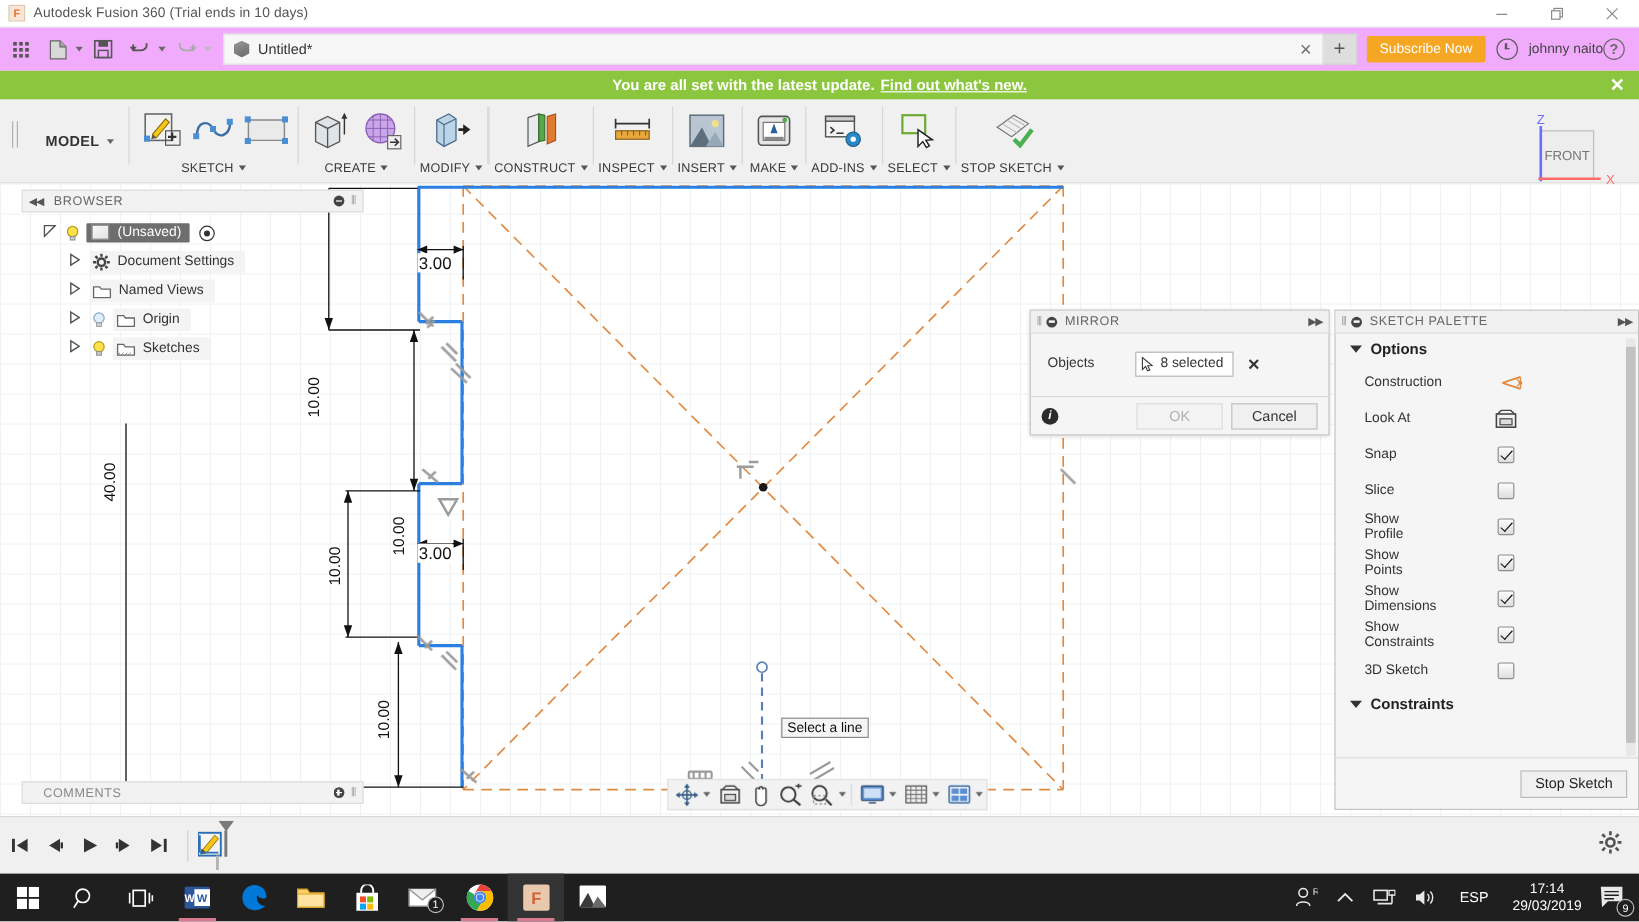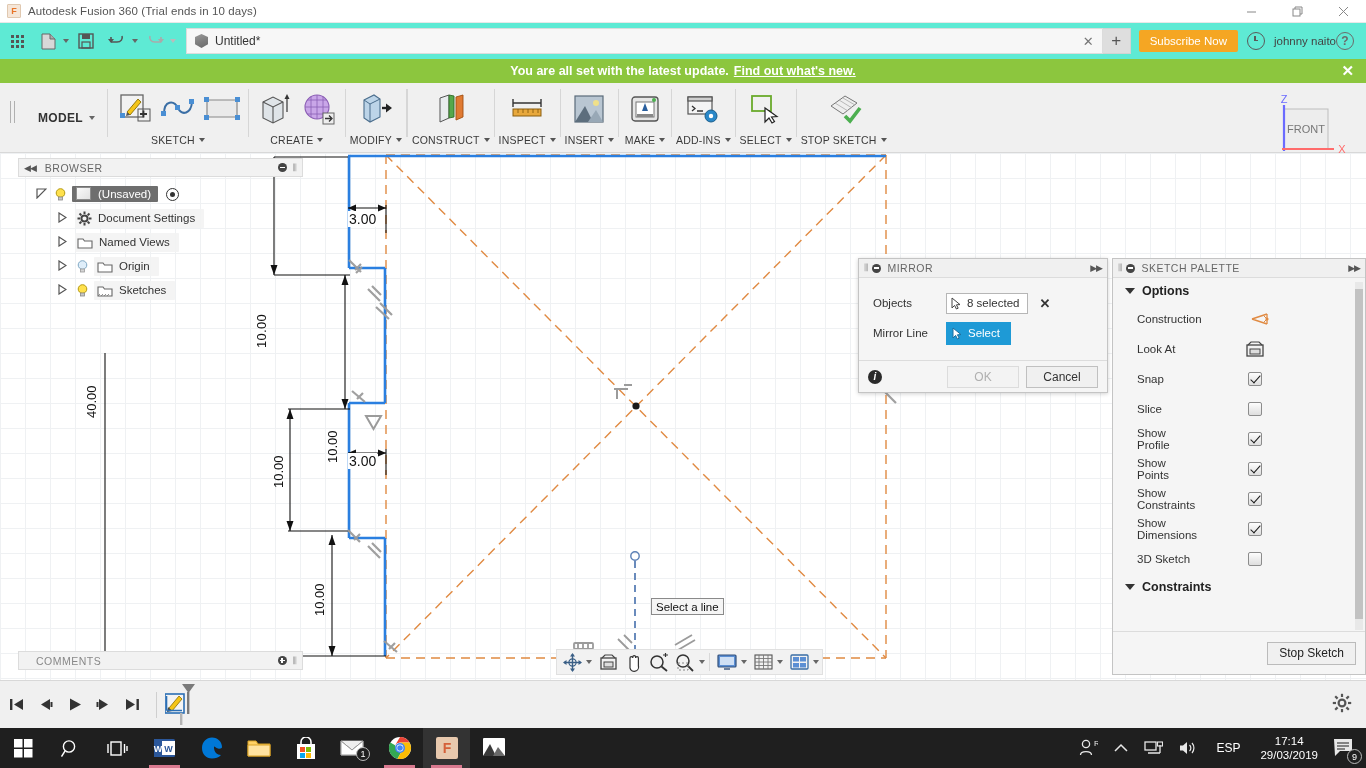--- a/index.html
+++ b/index.html
@@ -26,21 +26,21 @@
   .title-text { font-size: 11.5px; color: #555; letter-spacing: 0.1px; }
   .win-btns { margin-left: auto; display: flex; height: 23px; }
   .win-btn {
     width: 46px; height: 23px; display: flex; align-items: center;
     justify-content: center; color: #888; font-size: 11px;
   }
 
   
   .qat {
     position: absolute; top: 23px; left: 0; width: 1366px; height: 36px;
-    background: #5eead4; display: flex; align-items: center;
+    background: #f0abfc; display: flex; align-items: center;
   }
   .qat-icon {
     width: 28px; height: 28px; display: flex; align-items: center;
     justify-content: center; color: #555; margin-left: 3px;
   }
   .grid9 { display: grid; grid-template-columns: repeat(3,3px); grid-template-rows: repeat(3,3px); gap: 2px; }
   .grid9 i { background: #555; display: block; width: 3px; height: 3px; }
   .caret-sm { width: 0; height: 0; border-left: 3.5px solid transparent; border-right: 3.5px solid transparent; border-top: 4px solid #666; margin-left: 1px; }
   .qat-grp { display: flex; align-items: center; }
 
@@ -1016,31 +1016,20 @@
         <span class="sel-field">
           <span class="cur-ico">
             <svg width="11" height="13" viewBox="0 0 11 13">
                 <path d="M1,1 L1,11 L3.6,8.4 L5.4,12 L7.2,11.2 L5.4,7.8 L9,7.6 Z" fill="#fff" stroke="#444" stroke-width="1"></path>
               </svg>
           </span>
           <span>8 selected</span>
         </span>
         <span class="x-clear">✕</span>
       </div>
-      <div class="dlg-row">
-        <span class="dlg-lbl">Mirror Line</span>
-        <span class="btn-blue">
-          <span class="cur-ico">
-            <svg width="11" height="13" viewBox="0 0 11 13">
-                <path d="M1,1 L1,11 L3.6,8.4 L5.4,12 L7.2,11.2 L5.4,7.8 L9,7.6 Z" fill="#fff" stroke="#1a6f9e" stroke-width="1"></path>
-              </svg>
-          </span>
-          <span>Select</span>
-        </span>
-      </div>
     </div>
     <div class="dlg-foot">
       <span class="info-ico">i</span>
       <span class="dbtn disabled ok">OK</span>
       <span class="dbtn">Cancel</span>
     </div>
   </div>
 
   <div class="palette">
     <div class="dlg-hdr">
@@ -1092,25 +1081,25 @@
       </div>
       <div class="pal-row">
         <span class="pal-lbl">Show Profile</span>
         <span class="cbx on"></span>
       </div>
       <div class="pal-row">
         <span class="pal-lbl">Show Points</span>
         <span class="cbx on"></span>
       </div>
       <div class="pal-row">
+        <span class="pal-lbl">Show Dimensions</span>
+        <span class="cbx on"></span>
+      </div>
+      <div class="pal-row">
         <span class="pal-lbl">Show Constraints</span>
-        <span class="cbx on"></span>
-      </div>
-      <div class="pal-row">
-        <span class="pal-lbl">Show Dimensions</span>
         <span class="cbx on"></span>
       </div>
       <div class="pal-row">
         <span class="pal-lbl">3D Sketch</span>
         <span class="cbx"></span>
       </div>
 
       <div class="pal-section">
         <span class="tri-d"></span>
         <span>Constraints</span>

